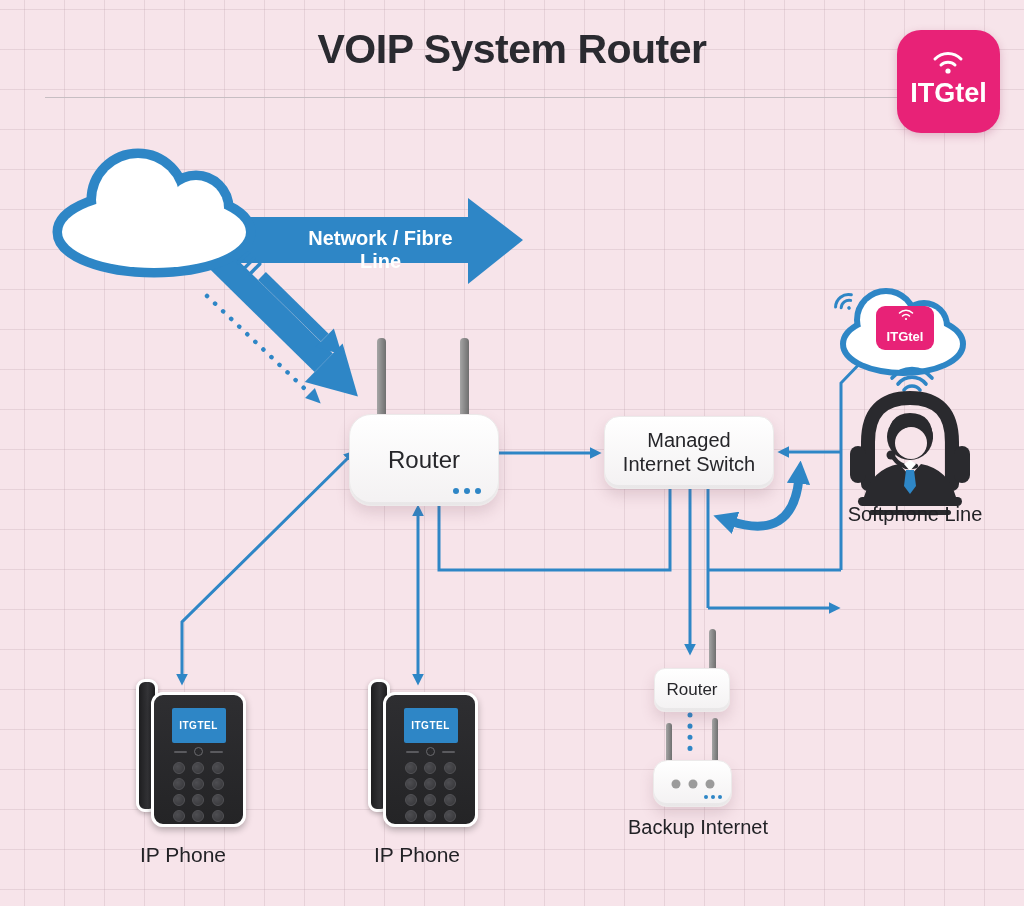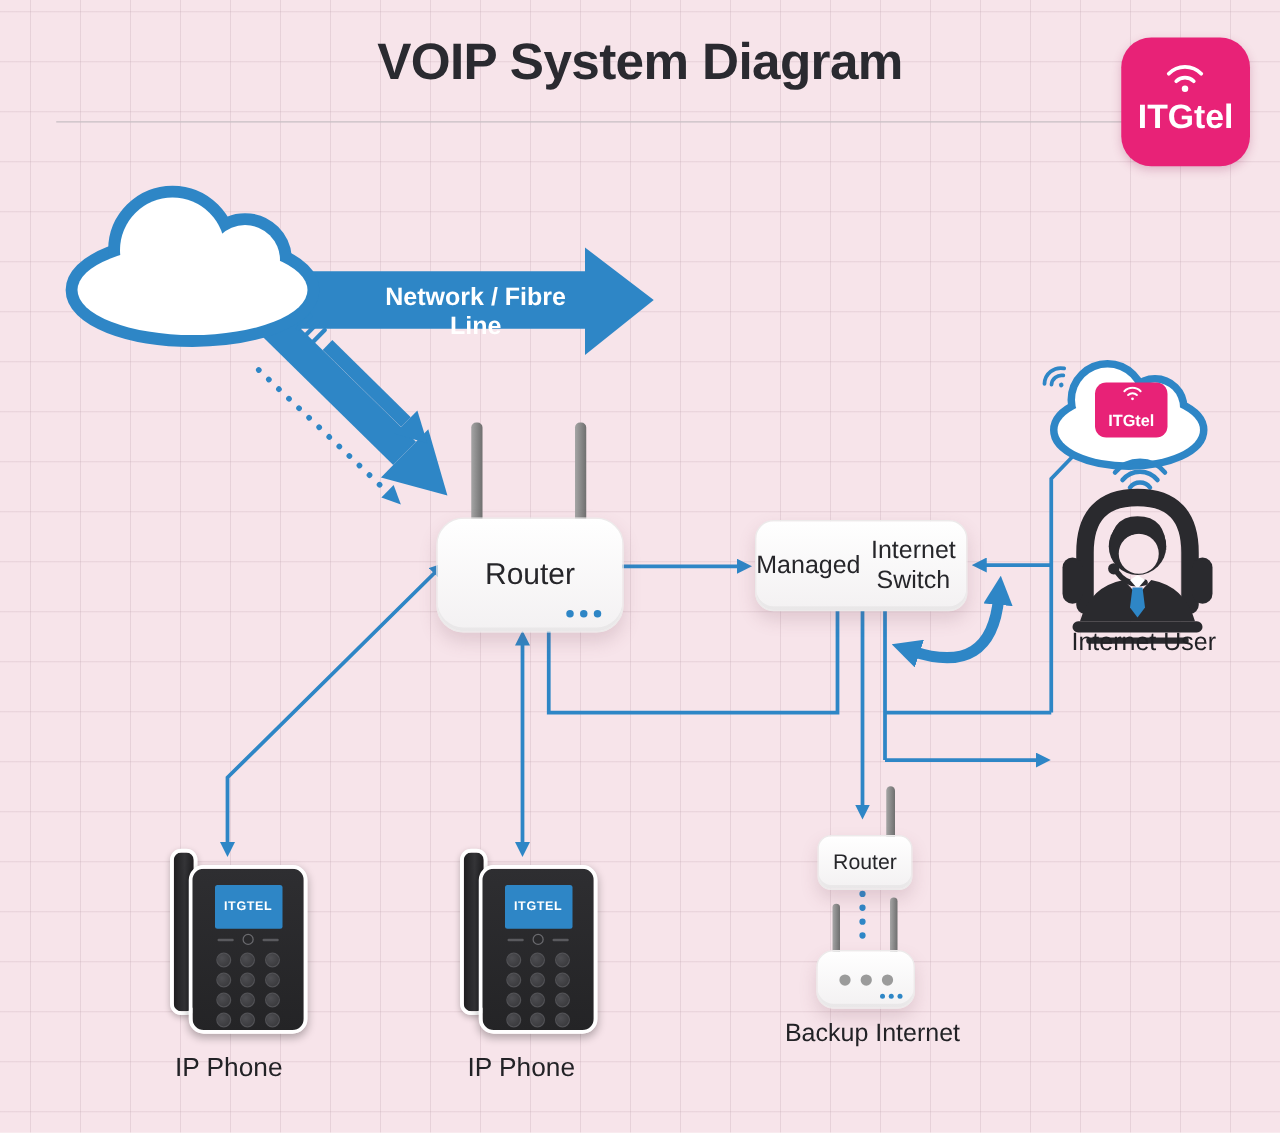--- a/index.html
+++ b/index.html
@@ -41,21 +41,21 @@
   .node-box{
     background:linear-gradient(#ffffff,#f3f1f2);
     border:1px solid #eceaea;
     border-radius:22px;
     box-shadow:0 7px 14px rgba(120,80,95,.18), inset 0 -3px 0 rgba(0,0,0,.04);
     display:flex;align-items:center;justify-content:center;
     color:#26262a;z-index:2;
   }
   #router1-box{left:349px;top:414px;width:148px;height:90px;font-size:24px;}
   #switch-box{left:604px;top:416px;width:168px;height:71px;border-radius:15px;
-     font-size:20px;line-height:1.18;text-align:center;flex-direction:row;}
+     font-size:20px;line-height:1.18;text-align:center;flex-direction:column;}
   #router2-box{left:654px;top:668px;width:74px;height:42px;border-radius:11px;font-size:17px;}
   #dongle-box{left:653px;top:760px;width:77px;height:45px;border-radius:14px;}
   .antenna{
     background:linear-gradient(90deg,#a5a5a5,#6f6f6f);
     border-radius:4px 4px 0 0;z-index:2;
   }
   .dots-blue{position:absolute;display:flex;gap:5px;z-index:3;}
   .dots-blue i{width:6px;height:6px;border-radius:50%;background:#2e86c6;}
   .dots-blue.tiny i{width:4px;height:4px;}
   .dots-gray{position:absolute;display:flex;gap:8px;z-index:3;}
@@ -115,21 +115,21 @@
     color:#fff;font-size:13px;font-weight:700;padding-bottom:6px;box-sizing:border-box;
   }
   #cloud-logo svg{position:absolute;top:3px;left:22px;}
   svg.layer{position:absolute;left:0;top:0;z-index:1;}
 </style>
 </head>
 <body>
 
 <div id="canvas">
 
-  <div id="title" class="abs">VOIP System Diagram</div>
+  <div id="title" class="abs">VOIP System Router</div>
   <div id="title-rule" class="abs"></div>
 
   <svg class="layer" width="1024" height="906" viewBox="0 0 1024 906">
     <defs>
       <marker id="arr" viewBox="0 0 10 10" refX="2" refY="5" markerWidth="4" markerHeight="4" orient="auto-start-reverse">
         <path d="M0,0 L10,5 L0,10 Z" fill="#2e86c6"></path>
       </marker>
       <marker id="arrBig" viewBox="0 0 10 10" refX="2.5" refY="5" markerWidth="2.6" markerHeight="2.6" orient="auto-start-reverse">
         <path d="M0,0 L10,5 L0,10 Z" fill="#2e86c6"></path>
       </marker>
@@ -262,21 +262,21 @@
     <svg width="16" height="12" viewBox="0 0 16 12">
       <g stroke="#ffffff" stroke-width="1.6" fill="none" stroke-linecap="round">
         <circle cx="8" cy="10" r="1.1" fill="#ffffff" stroke="none"></circle>
         <path d="M4.5,7 A 5,5 0 0 1 11.5,7"></path>
         <path d="M1.5,4 A 9,9 0 0 1 14.5,4"></path>
       </g>
     </svg>
     <span>ITGtel</span>
   </div>
 
-  <div id="label-softphone" class="abs node-label">Internet User</div>
+  <div id="label-softphone" class="abs node-label">Softphone Line</div>
 
   <div id="phone1" class="abs phone">
     <div class="handset"></div>
     <div class="body">
       <div class="screen">ITGTEL</div>
       <div class="softkeys">
         <span class="dash"></span>
           <span class="ring"></span>
           <span class="dash"></span>
       </div>

